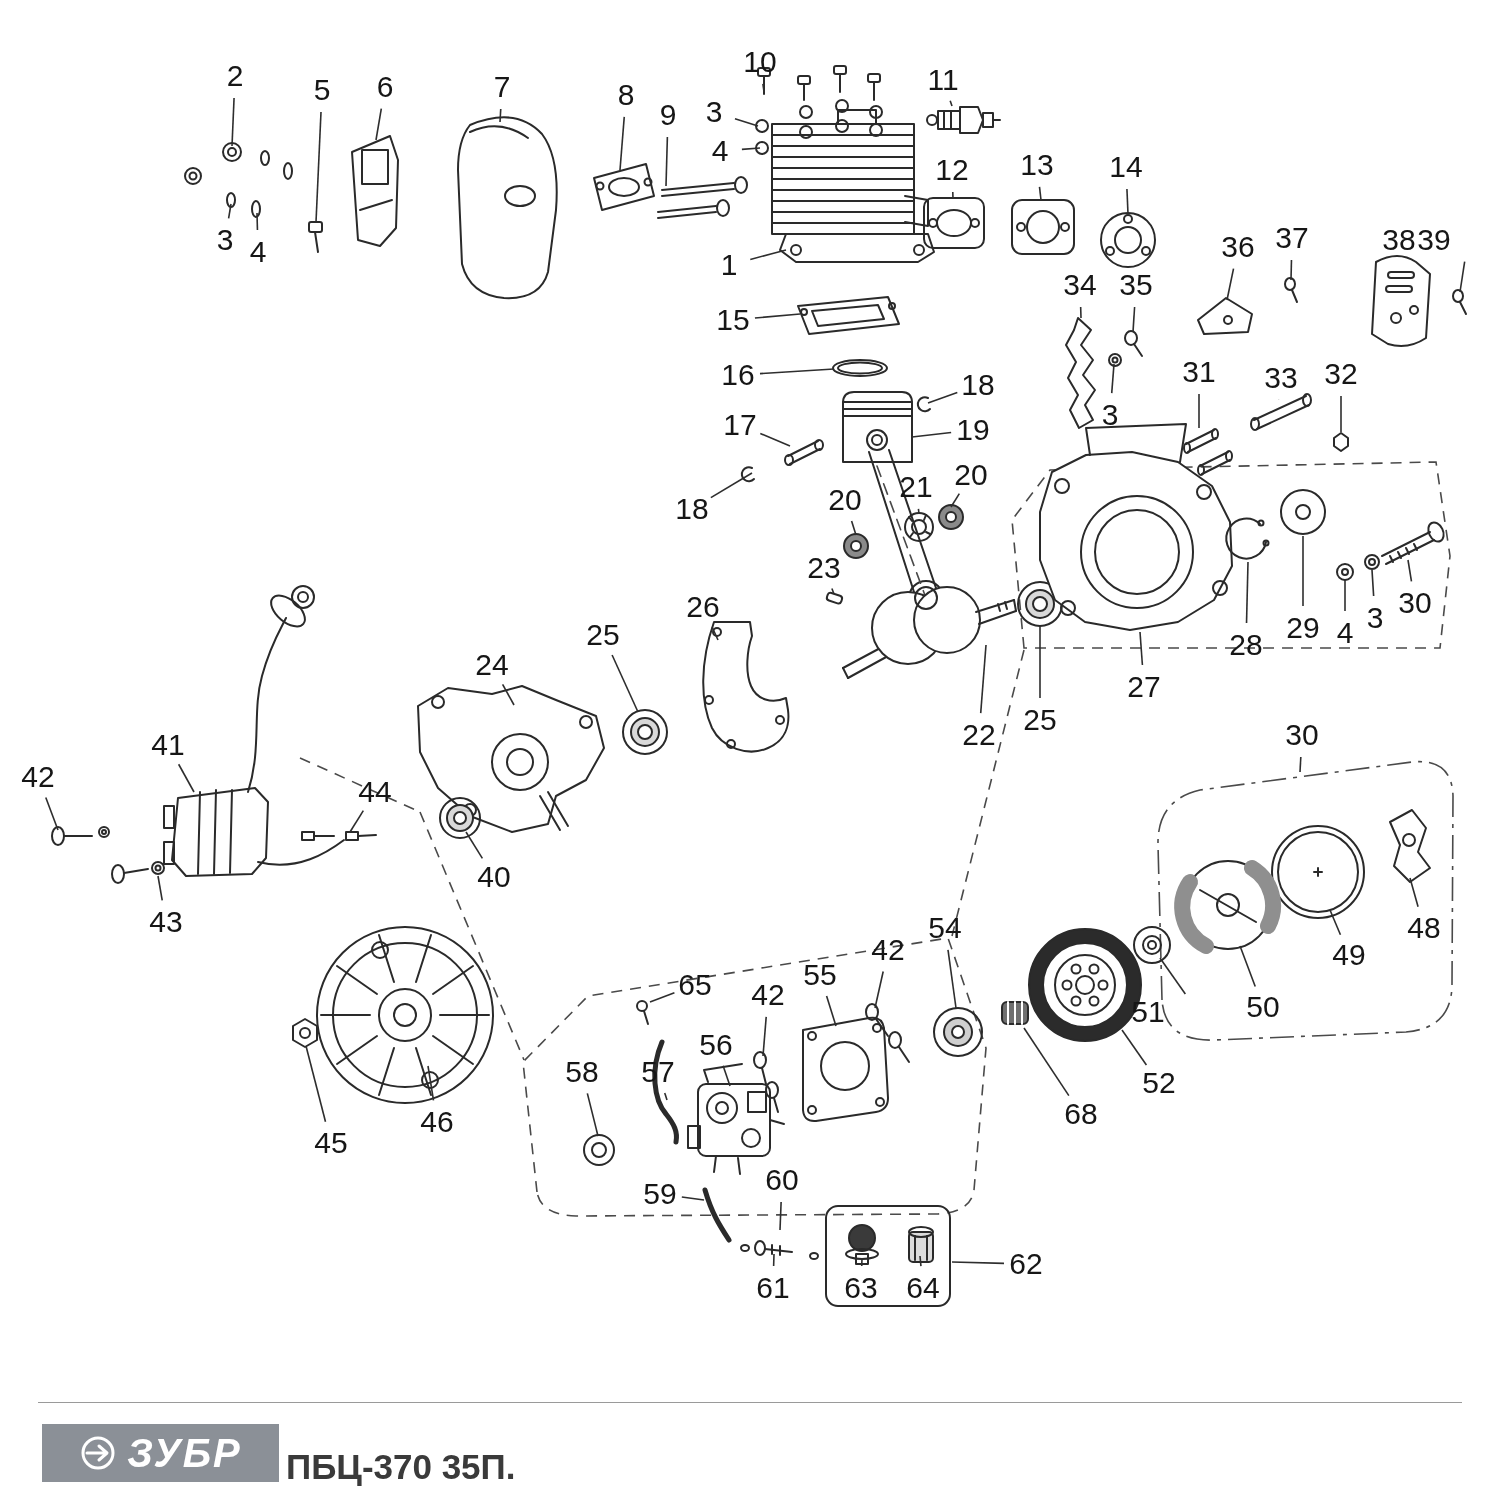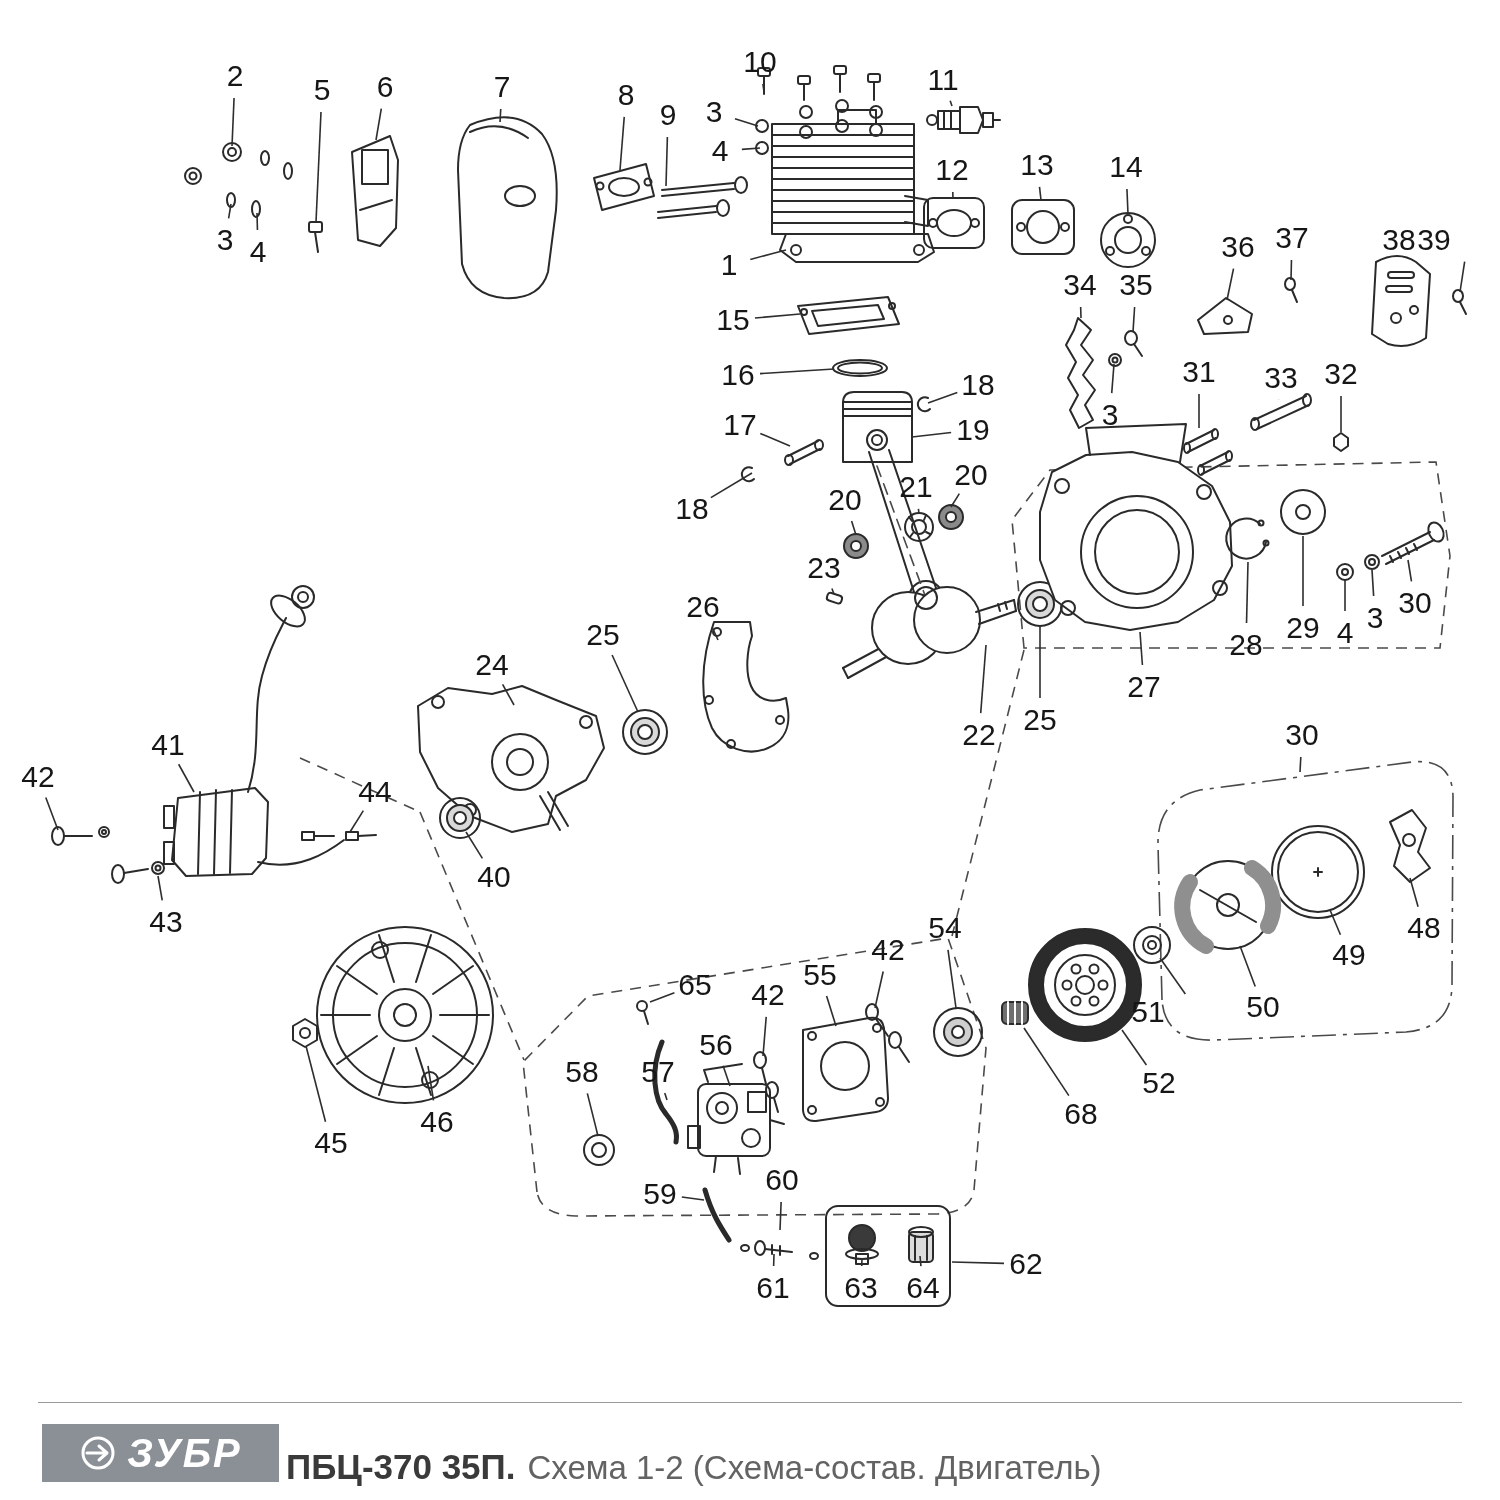--- a/index.html
+++ b/index.html
@@ -708,16 +708,15 @@
     <div class="footer-rule"></div>
     <div class="logo">
       <svg width="38" height="38" viewBox="0 0 38 38">
         <circle cx="19" cy="19" r="15" fill="none" stroke="#fff" stroke-width="3"></circle>
         <path d="M8,19 L26,19 M20,12 L28,19 L20,26" fill="none" stroke="#fff" stroke-width="3" stroke-linecap="round" stroke-linejoin="round"></path>
       </svg>
       <span class="logo-text">ЗУБР</span>
     </div>
     <div class="titleline">
       <span class="model">ПБЦ-370 35П.</span>
-      <span class="scheme">Схема 1-2 (Схема-состав. Двигатель)</span>
     </div>
   </div>
 </div>
 
 </body></html>

